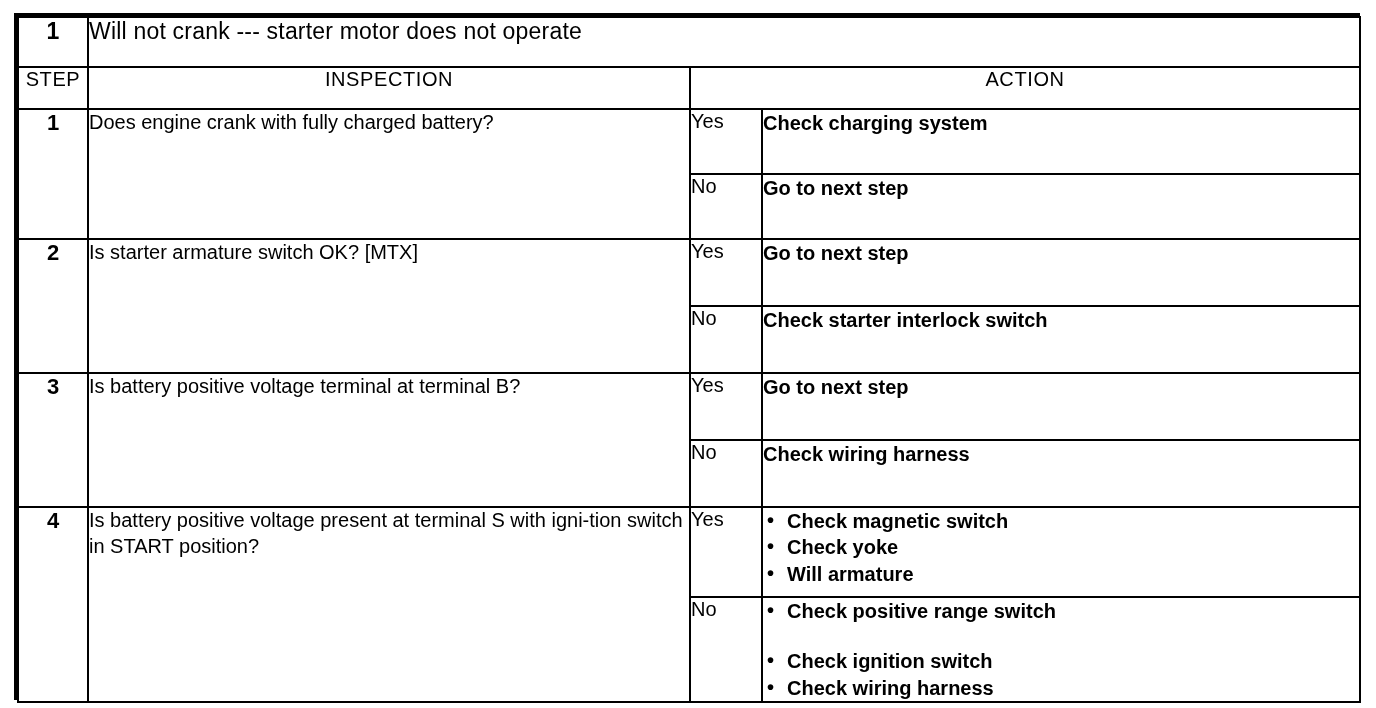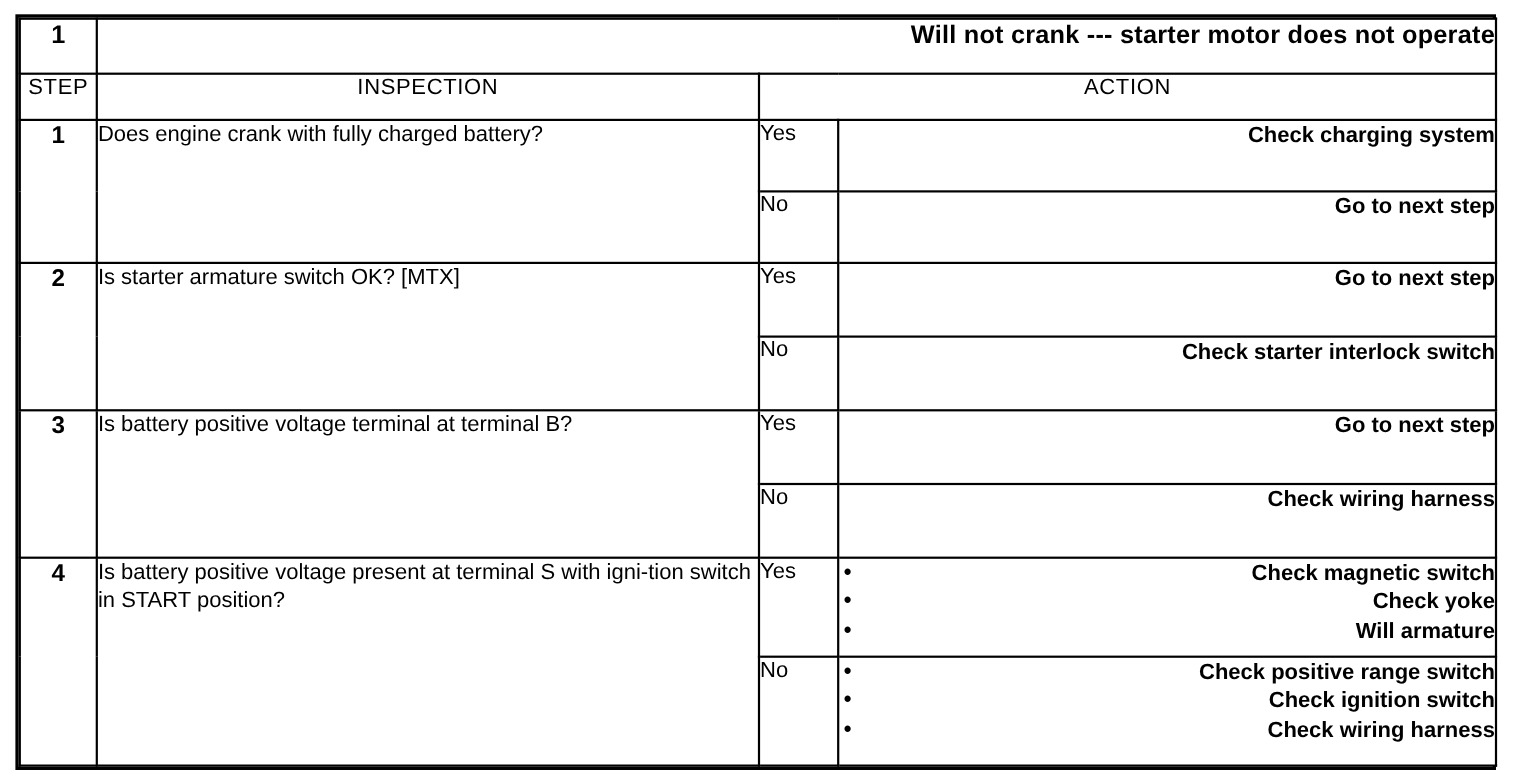--- a/index.html
+++ b/index.html
@@ -57,22 +57,22 @@
 
   
   .title-num {
     text-align: center;
     font-weight: bold;
     font-size: 23px;
     vertical-align: middle;
     height: 48px;
   }
   .title-text {
-    text-align: right;
-    font-weight: bold;
+    text-align: left;
+    font-weight: normal;
     font-size: 23px;
     vertical-align: middle;
     letter-spacing: 0.2px;
   }
 
   
   .hdr {
     text-align: center;
     font-weight: normal;
     font-size: 20px;
@@ -98,21 +98,20 @@
     font-size: 20px;
     font-weight: normal;
     padding: 10px 0 0 12px;
     text-align: left;
   }
   .action {
     font-size: 20px;
     font-weight: bold;
     padding: 9px 8px 0 10px;
     line-height: 1.3;
-    text-align: right;
   }
 
   ul.bullets {
     list-style: none;
     margin: 0;
     padding: 0;
   }
   ul.bullets li {
     position: relative;
     padding-left: 24px;
@@ -120,20 +119,21 @@
     margin: 0;
   }
   ul.bullets li::before {
     content: "\2022";
     position: absolute;
     left: 4px;
     top: -1px;
     font-size: 20px;
   }
   ul.bullets li.gap-before {
+    margin-top: 24px;
   }
 </style>
 </head>
 <body>
 
 <div class="sheet">
   <div class="chart">
     <table class="grid">
       <colgroup>
         <col class="col-step">

